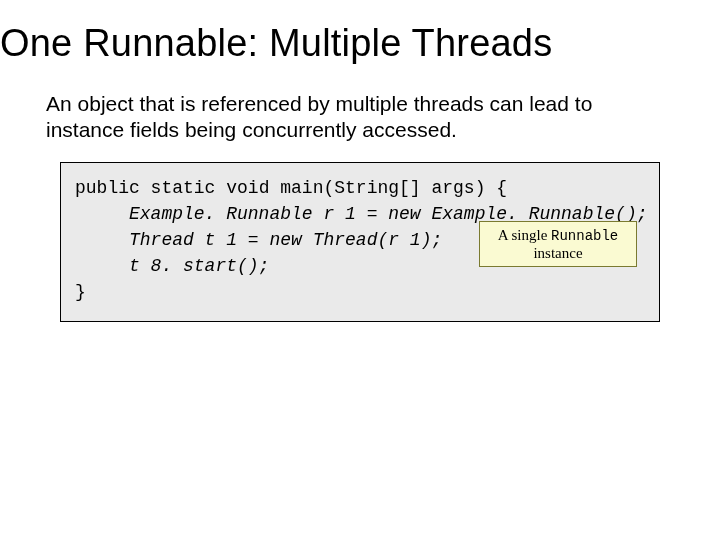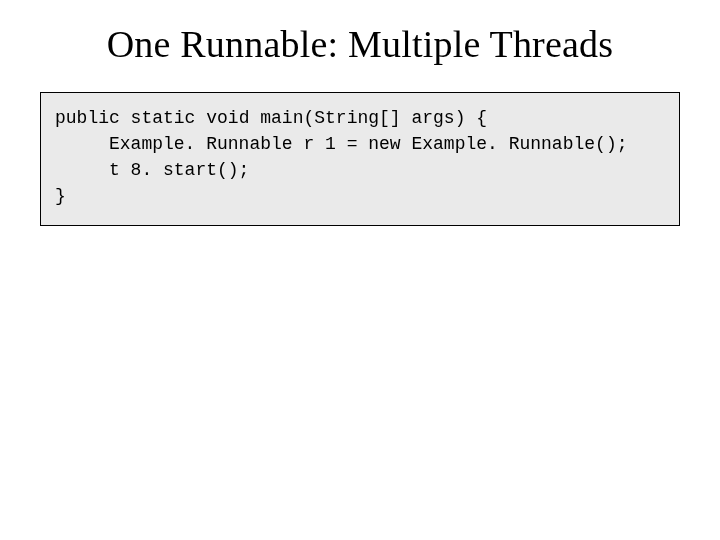--- a/index.html
+++ b/index.html
@@ -11,50 +11,51 @@
     font-family: Arial, Helvetica, sans-serif;
     color: #000;
   }
   .slide {
     width: 720px;
     height: 540px;
     position: relative;
     box-sizing: border-box;
   }
   .title {
-    font-family: Liberation Serif, serif;
+    font-family: Liberation Sans, sans-serif;
     font-size: 38px;
-    text-align: center;
+    text-align: left;
     margin-top: 22px;
     margin-bottom: 26px;
     font-weight: 400;
     letter-spacing: 0.2px;
   }
   .body-text {
     font-size: 21px;
     line-height: 1.25;
     margin: 0 46px 18px 46px;
   }
   .code-box {
-    margin: 0 40px;
+    margin: 0 60px;
     border: 1px solid #000;
     background: #eaeaea;
     padding: 12px 14px 16px 14px;
     position: relative;
     box-sizing: border-box;
   }
   .code {
     font-family: "Courier New", Courier, monospace;
     font-size: 18px;
     line-height: 1.45;
     white-space: pre;
   }
   .indent {
     padding-left: 54px;
     display: block;
+    font-style: italic;
   }
   .callout {
     position: absolute;
     right: 22px;
     top: 58px;
     width: 158px;
     background: #fafad2;
     border: 1px solid #7a7a30;
     font-family: "Times New Roman", Times, serif;
     font-size: 15px;
@@ -68,20 +69,24 @@
     font-size: 14px;
   }
 </style>
 </head>
 <body>
 
 <div class="slide">
 
   <h1 class="title">One Runnable: Multiple Threads</h1>
 
+  <p class="body-text">An object that is referenced by multiple threads can lead to instance fields being concurrently accessed.</p>
 
   <div class="code-box">
     <div class="code"><span>public static void main(String[] args) {</span>
-<span class="indent">Example. Runnable r 1 = new Example. Runnable();</span><span class="indent">t 8. start();</span><span>}</span></div>
+<span class="indent">Example. Runnable r 1 = new Example. Runnable();</span><span class="indent">Thread t 1 = new Thread(r 1);</span><span class="indent">t 8. start();</span><span>}</span></div>
 
+    <div class="callout">
+      <span>A single </span><span class="mono">Runnable</span><span> instance</span>
+    </div>
   </div>
 
 </div>
 
 </body></html>

